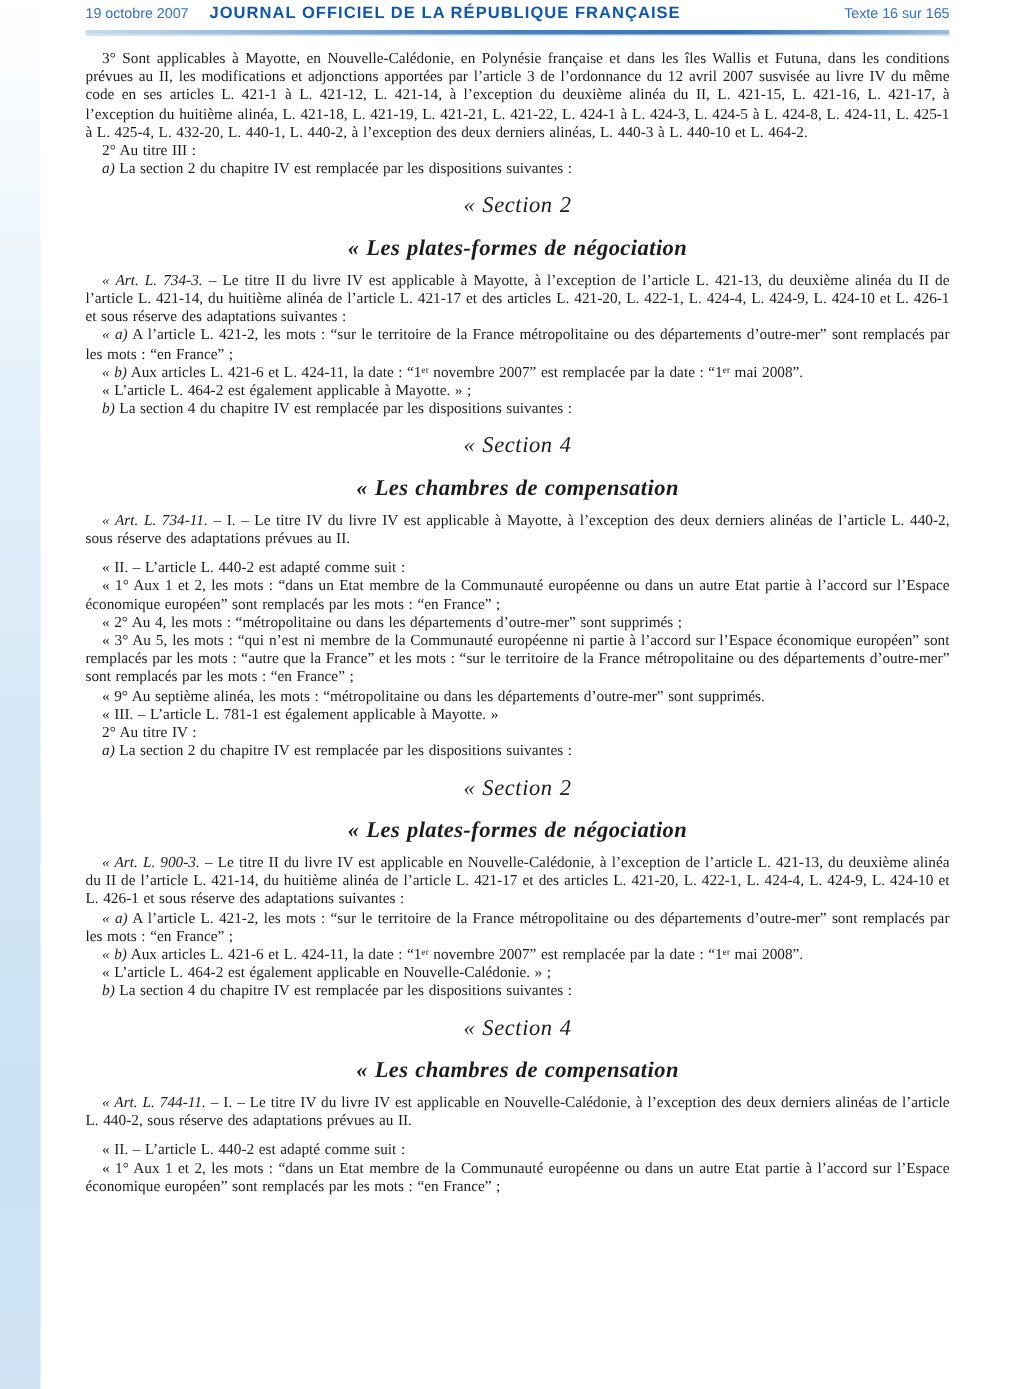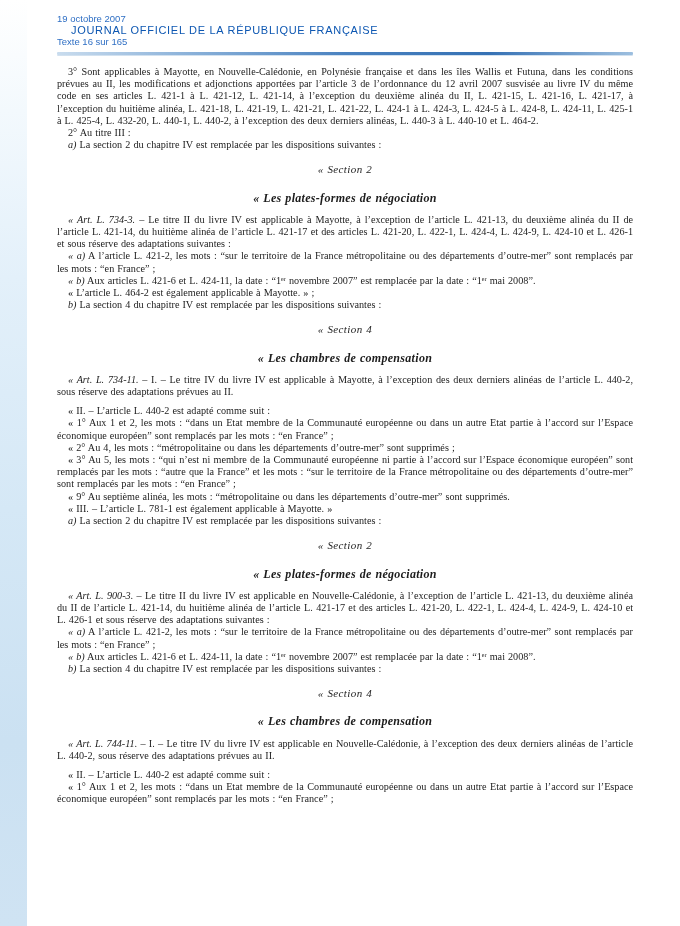--- a/index.html
+++ b/index.html
@@ -13,29 +13,28 @@
   .edge-left {
     position:absolute; left:0; top:0; bottom:0; width:27px;
     background:linear-gradient(180deg, #ffffff 0%, #f3f9fd 12%, #e3f0fa 30%,
                #d5e8f6 55%, #cbe1f2 80%, #cfe3f3 100%);
   }
   .page { position:absolute; left:57px; top:0; width:576px; }
 
   
   .jo-header {
     display:flex; justify-content:space-between; align-items:baseline;
-    margin-top:13px;
+    margin-top:3px;
     font-family:"Liberation Sans", sans-serif;
-    flex-direction:column;
   }
   .h-date, .h-ref { font-size:9.5px; color:var(--accent-light, #2f6fc4); }
   .h-title {
-    font-size:11px; font-weight:normal; letter-spacing:0.7px;
+    font-size:11px; font-weight:bold; letter-spacing:0.7px;
     color:var(--accent, #0d57b2);
-    text-align:center; flex:1; padding:0 14px; white-space:nowrap;
+    text-align:left; flex:1; padding:0 14px; white-space:nowrap;
   }
   .h-rule {
     height:3px; margin-top:5px; border-radius:1px;
     background:linear-gradient(90deg, #c9dcee 0%, #8db3da 22%, #4a82c0 50%,
                #3571b4 75%, #9dbfdf 100%);
     box-shadow:0 1px 0 rgba(180,205,228,.6);
   }
 
   
   .doc {
@@ -43,22 +42,22 @@
     font-size:10.2px; line-height:12.2px;
     text-align:justify; word-spacing:0.5px;
   }
   .doc p { margin:0; }
   .blk { text-indent:11px; }
   .gap { margin-top:7px !important; }
   .lead { font-style:italic; }
   .center-i, .center-bi {
     text-align:center; text-indent:0; font-style:italic;
   }
-  .center-i  { margin:12px 0 9px !important; font-size:11px; letter-spacing:0.4px; }
-  .center-bi { margin:16px 0 10px !important; font-weight:bold; font-size:12px; letter-spacing:0.3px; }
+  .center-i  { margin:12px 0 9px !important; font-size:15px; letter-spacing:0.4px; }
+  .center-bi { margin:16px 0 10px !important; font-weight:bold; font-size:15px; letter-spacing:0.3px; }
 </style>
 </head>
 <body>
 
 <div class="edge-left"></div>
 
 <div class="page">
   <div class="jo-header">
     <span class="h-date">19 octobre 2007</span>
     <span class="h-title">JOURNAL OFFICIEL DE LA RÉPUBLIQUE FRANÇAISE</span>
@@ -79,26 +78,28 @@
       <p class="blk"><span class="lead">b)</span><span> La section 4 du chapitre IV est remplacée par les dispositions suivantes :</span></p>
       <p class="center-i">« Section 4</p>
       <p class="center-bi">« Les chambres de compensation</p>
       <p class="blk"><span class="lead">« Art. L. 734-11.</span><span> – I. – Le titre IV du livre IV est applicable à Mayotte, à l’exception des deux derniers alinéas de l’article L. 440-2, sous réserve des adaptations prévues au II.</span></p>
       <p class="blk gap">« II. – L’article L. 440-2 est adapté comme suit :</p>
       <p class="blk">« 1° Aux 1 et 2, les mots : “dans un Etat membre de la Communauté européenne ou dans un autre Etat partie à l’accord sur l’Espace économique européen” sont remplacés par les mots : “en France” ;</p>
       <p class="blk">« 2° Au 4, les mots : “métropolitaine ou dans les départements d’outre-mer” sont supprimés ;</p>
       <p class="blk">« 3° Au 5, les mots : “qui n’est ni membre de la Communauté européenne ni partie à l’accord sur l’Espace économique européen” sont remplacés par les mots : “autre que la France” et les mots : “sur le territoire de la France métropolitaine ou des départements d’outre-mer” sont remplacés par les mots : “en France” ;</p>
       <p class="blk">« 9° Au septième alinéa, les mots : “métropolitaine ou dans les départements d’outre-mer” sont supprimés.</p>
       <p class="blk">« III. – L’article L. 781-1 est également applicable à Mayotte. »</p>
+      <p class="blk">2° Au titre IV :</p>
       <p class="blk"><span class="lead">a)</span><span> La section 2 du chapitre IV est remplacée par les dispositions suivantes :</span></p>
       <p class="center-i">« Section 2</p>
       <p class="center-bi">« Les plates-formes de négociation</p>
       <p class="blk"><span class="lead">« Art. L. 900-3.</span><span> – Le titre II du livre IV est applicable en Nouvelle-Calédonie, à l’exception de l’article L. 421-13, du deuxième alinéa du II de l’article L. 421-14, du huitième alinéa de l’article L. 421-17 et des articles L. 421-20, L. 422-1, L. 424-4, L. 424-9, L. 424-10 et L. 426-1 et sous réserve des adaptations suivantes :</span></p>
       <p class="blk"><span class="lead">« a)</span><span> A l’article L. 421-2, les mots : “sur le territoire de la France métropolitaine ou des départements d’outre-mer” sont remplacés par les mots : “en France” ;</span></p>
       <p class="blk"><span class="lead">« b)</span><span> Aux articles L. 421-6 et L. 424-11, la date : “1ᵉʳ novembre 2007” est remplacée par la date : “1ᵉʳ mai 2008”.</span></p>
+      <p class="blk">« L’article L. 464-2 est également applicable en Nouvelle-Calédonie. » ;</p>
       <p class="blk"><span class="lead">b)</span><span> La section 4 du chapitre IV est remplacée par les dispositions suivantes :</span></p>
       <p class="center-i">« Section 4</p>
       <p class="center-bi">« Les chambres de compensation</p>
       <p class="blk"><span class="lead">« Art. L. 744-11.</span><span> – I. – Le titre IV du livre IV est applicable en Nouvelle-Calédonie, à l’exception des deux derniers alinéas de l’article L. 440-2, sous réserve des adaptations prévues au II.</span></p>
       <p class="blk gap">« II. – L’article L. 440-2 est adapté comme suit :</p>
       <p class="blk">« 1° Aux 1 et 2, les mots : “dans un Etat membre de la Communauté européenne ou dans un autre Etat partie à l’accord sur l’Espace économique européen” sont remplacés par les mots : “en France” ;</p>
     </div>
 </div>
 
 </body></html>

